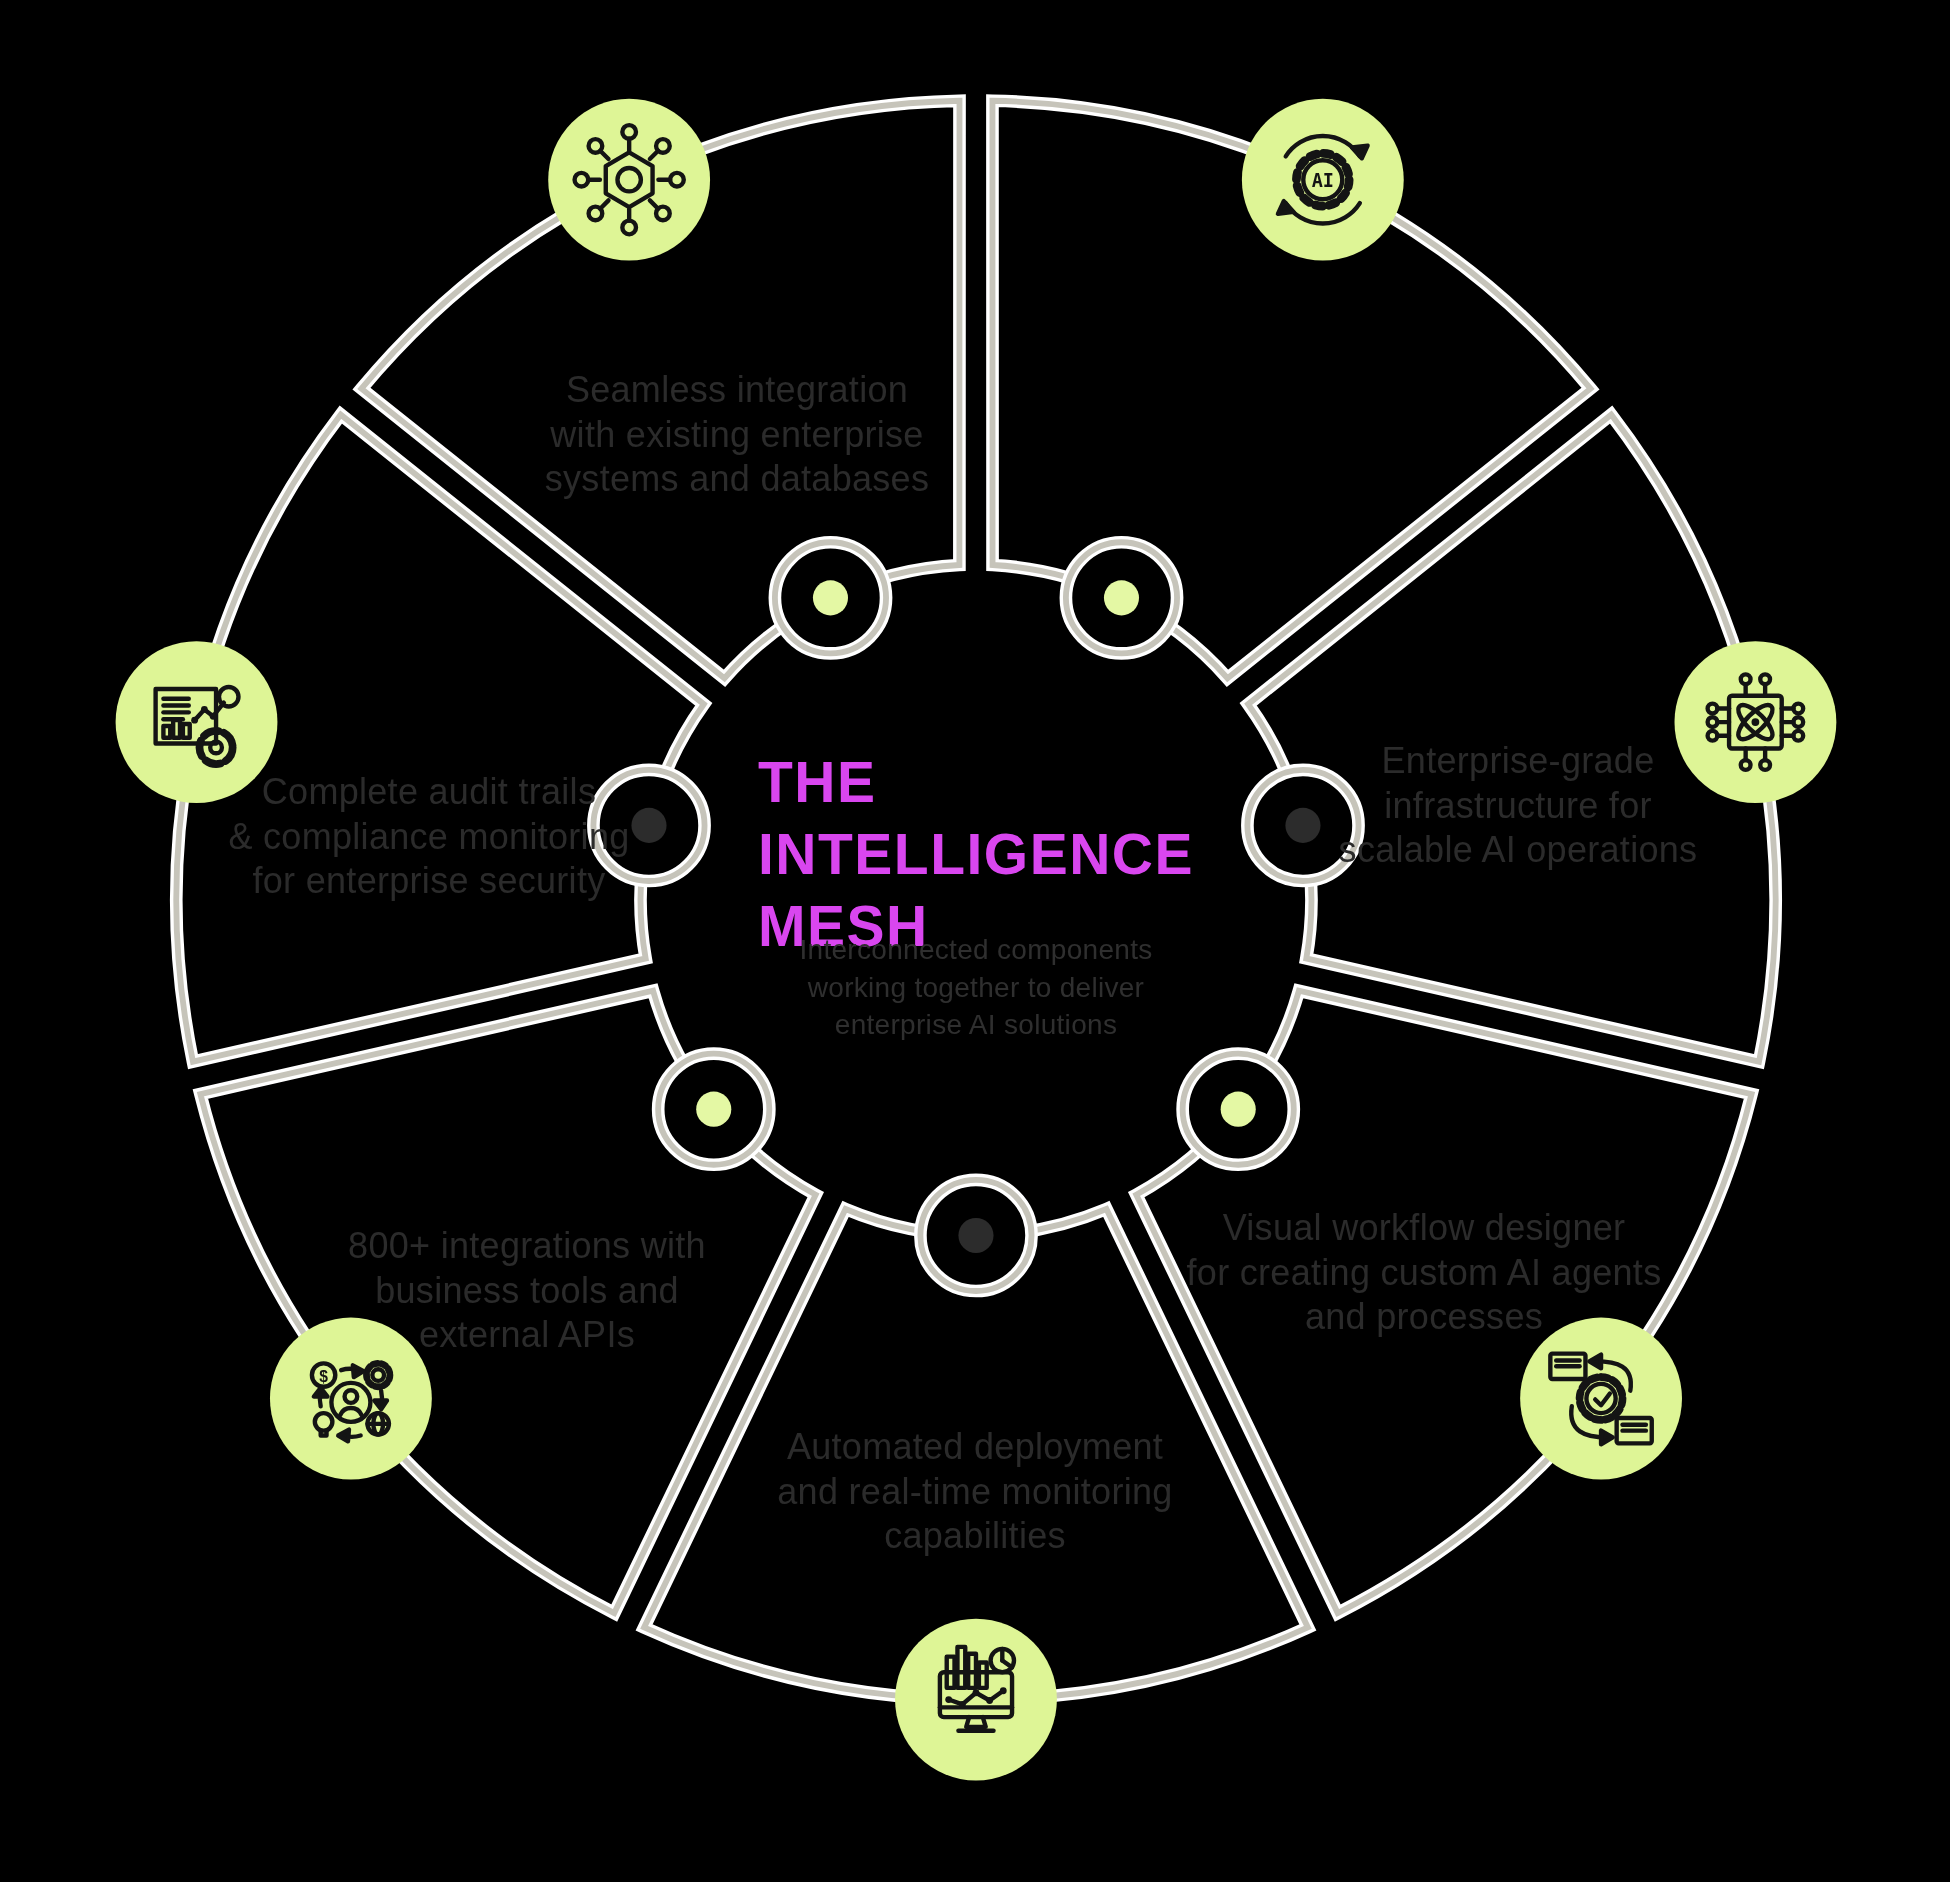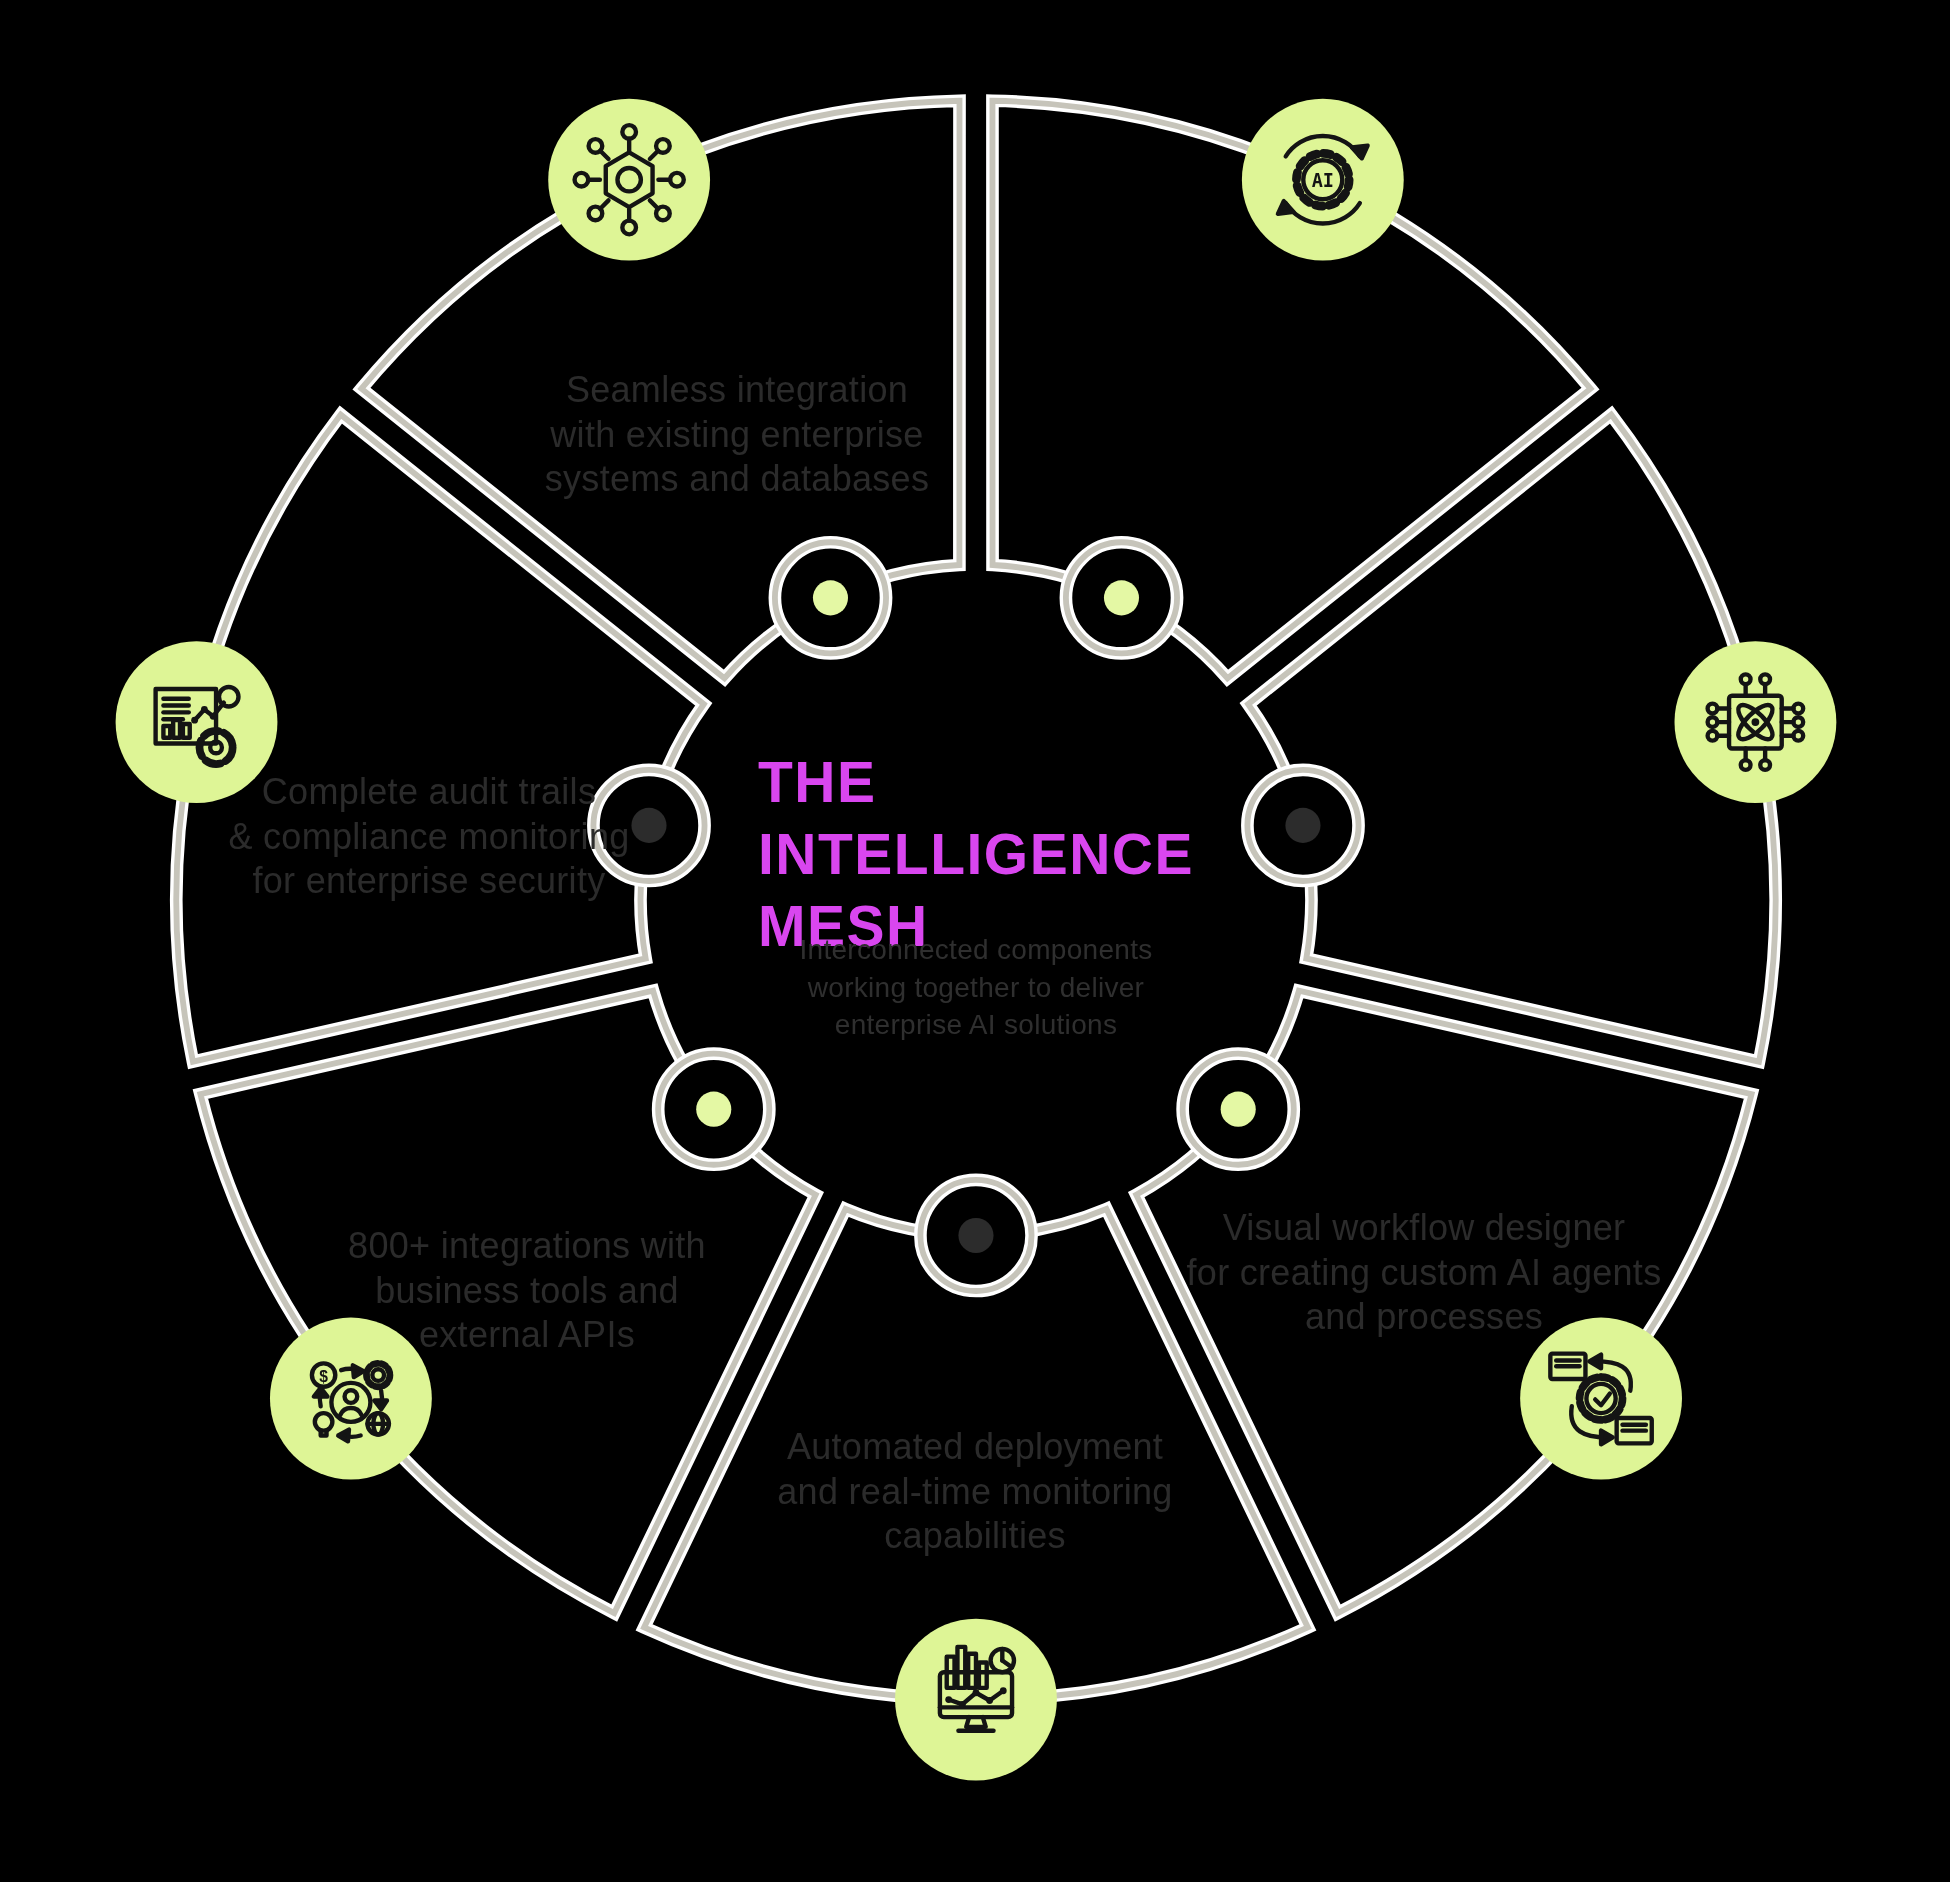--- a/index.html
+++ b/index.html
@@ -244,20 +244,23 @@
     </svg>
   <div class="center-title">THE
 INTELLIGENCE
 MESH</div>
   <div class="center-subtitle">Interconnected components
 working together to deliver
 enterprise AI solutions</div>
 <div class="seg-label" style="left: 737px; top: 435px;">Seamless integration
 with existing enterprise
 systems and databases</div>
+    <div class="seg-label" style="left: 1518px; top: 806px;">Enterprise-grade
+infrastructure for
+scalable AI operations</div>
     <div class="seg-label" style="left: 1424px; top: 1273px;">Visual workflow designer
 for creating custom AI agents
 and processes</div>
     <div class="seg-label" style="left: 975px; top: 1492px;">Automated deployment
 and real-time monitoring
 capabilities</div>
     <div class="seg-label" style="left: 527px; top: 1278px; margin-top: 13px;">800+ integrations with
 business tools and
 external APIs</div>
     <div class="seg-label" style="left: 429px; top: 837px;">Complete audit trails

